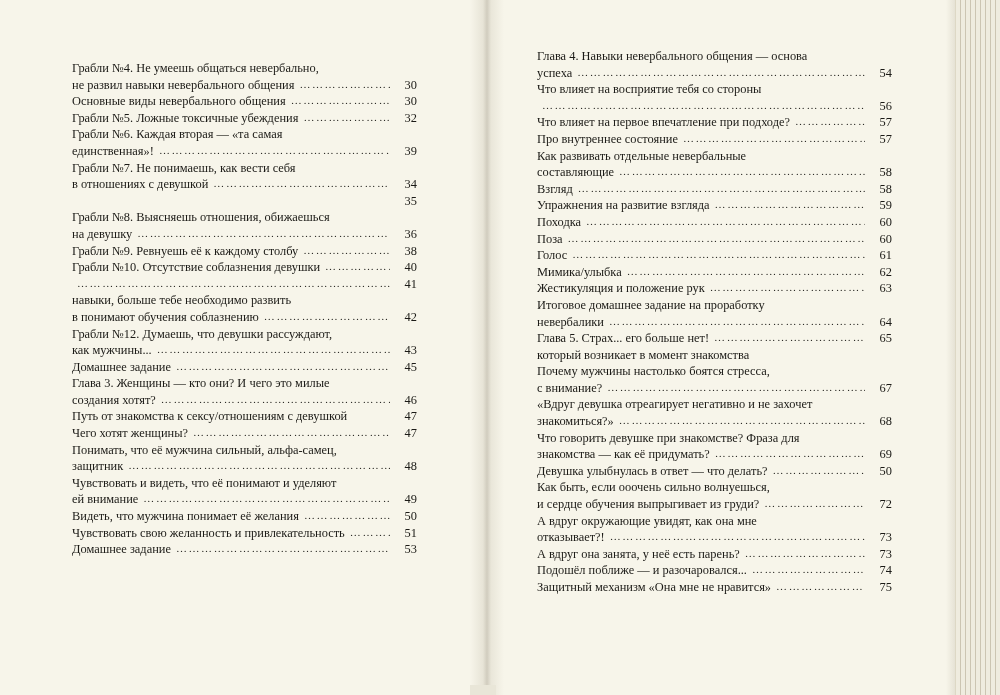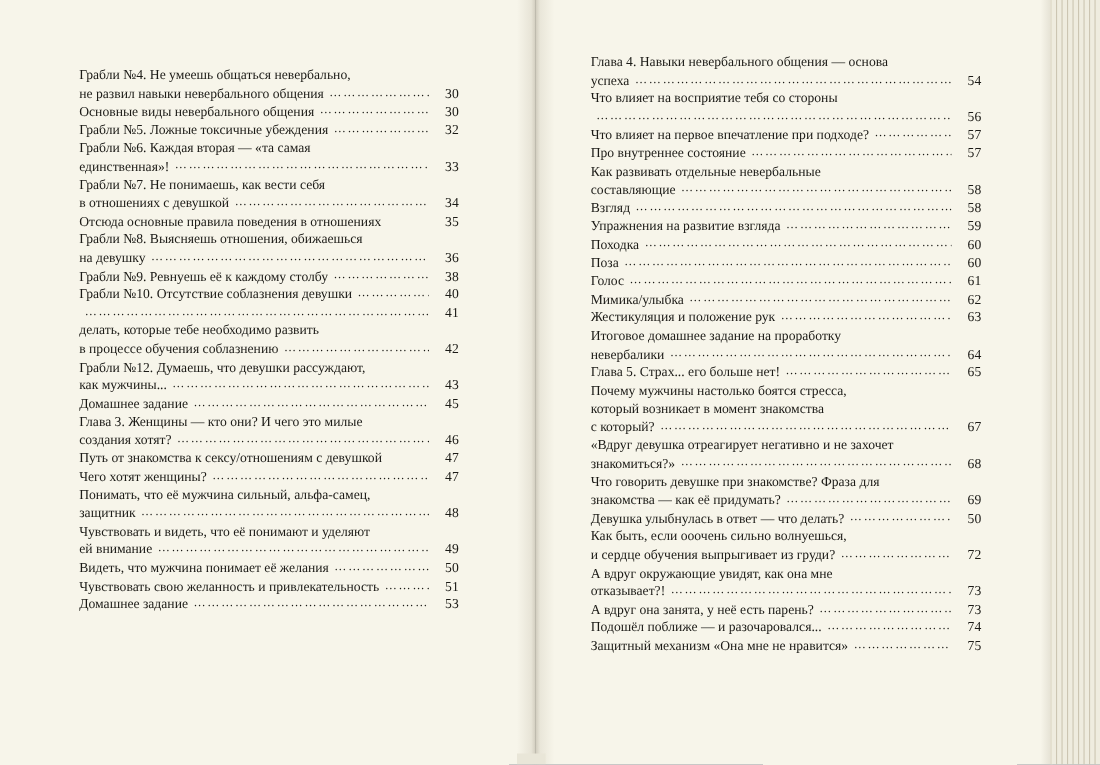--- a/index.html
+++ b/index.html
@@ -159,34 +159,33 @@
           <span class="txt">Грабли №5. Ложные токсичные убеждения</span>
           <span class="leader">………………………………………………………………………………………………………………………………………………………………</span>
           <span class="pg">32</span>
         </div>
       </div>
       <div class="entry lvl2">
         <div class="ln">Грабли №6. Каждая вторая — «та самая</div>
         <div class="ln last">
           <span class="txt">единственная»!</span>
           <span class="leader">………………………………………………………………………………………………………………………………………………………………</span>
-          <span class="pg">33</span>
+          <span class="pg">39</span>
         </div>
       </div>
       <div class="entry lvl2">
         <div class="ln">Грабли №7. Не понимаешь, как вести себя</div>
         <div class="ln last">
           <span class="txt">в отношениях с девушкой</span>
           <span class="leader">………………………………………………………………………………………………………………………………………………………………</span>
           <span class="pg">34</span>
         </div>
       </div>
       <div class="entry lvl2 nolead">
         <div class="ln last">
-          <span class="txt">Отсюда основные правила поведения в отношениях</span>
           <span class="leader">………………………………………………………………………………………………………………………………………………………………</span>
           <span class="pg">35</span>
         </div>
       </div>
       <div class="entry lvl2">
         <div class="ln">Грабли №8. Выясняешь отношения, обижаешься</div>
         <div class="ln last">
           <span class="txt">на девушку</span>
           <span class="leader">………………………………………………………………………………………………………………………………………………………………</span>
           <span class="pg">36</span>
@@ -206,23 +205,23 @@
           <span class="pg">40</span>
         </div>
       </div>
       <div class="entry lvl2">
         <div class="ln last">
           <span class="leader">………………………………………………………………………………………………………………………………………………………………</span>
           <span class="pg">41</span>
         </div>
       </div>
       <div class="entry lvl2">
-        <div class="ln">делать, которые тебе необходимо развить</div>
-        <div class="ln last">
-          <span class="txt">в процессе обучения соблазнению</span>
+        <div class="ln">навыки, больше тебе необходимо развить</div>
+        <div class="ln last">
+          <span class="txt">в понимают обучения соблазнению</span>
           <span class="leader">………………………………………………………………………………………………………………………………………………………………</span>
           <span class="pg">42</span>
         </div>
       </div>
       <div class="entry lvl2">
         <div class="ln">Грабли №12. Думаешь, что девушки рассуждают,</div>
         <div class="ln last">
           <span class="txt">как мужчины...</span>
           <span class="leader">………………………………………………………………………………………………………………………………………………………………</span>
           <span class="pg">43</span>
@@ -391,24 +390,24 @@
         </div>
       </div>
       <div class="entry lvl1">
         <div class="ln last">
           <span class="txt">Глава 5. Страх... его больше нет!</span>
           <span class="leader">………………………………………………………………………………………………………………………………………………………………</span>
           <span class="pg">65</span>
         </div>
       </div>
       <div class="entry lvl2">
+        <div class="ln">который возникает в момент знакомства</div>
         <div class="ln">Почему мужчины настолько боятся стресса,</div>
-        <div class="ln">который возникает в момент знакомства</div>
-        <div class="ln last">
-          <span class="txt">с который?</span>
+        <div class="ln last">
+          <span class="txt">с внимание?</span>
           <span class="leader">………………………………………………………………………………………………………………………………………………………………</span>
           <span class="pg">67</span>
         </div>
       </div>
       <div class="entry lvl2">
         <div class="ln">«Вдруг девушка отреагирует негативно и не захочет</div>
         <div class="ln last">
           <span class="txt">знакомиться?»</span>
           <span class="leader">………………………………………………………………………………………………………………………………………………………………</span>
           <span class="pg">68</span>

